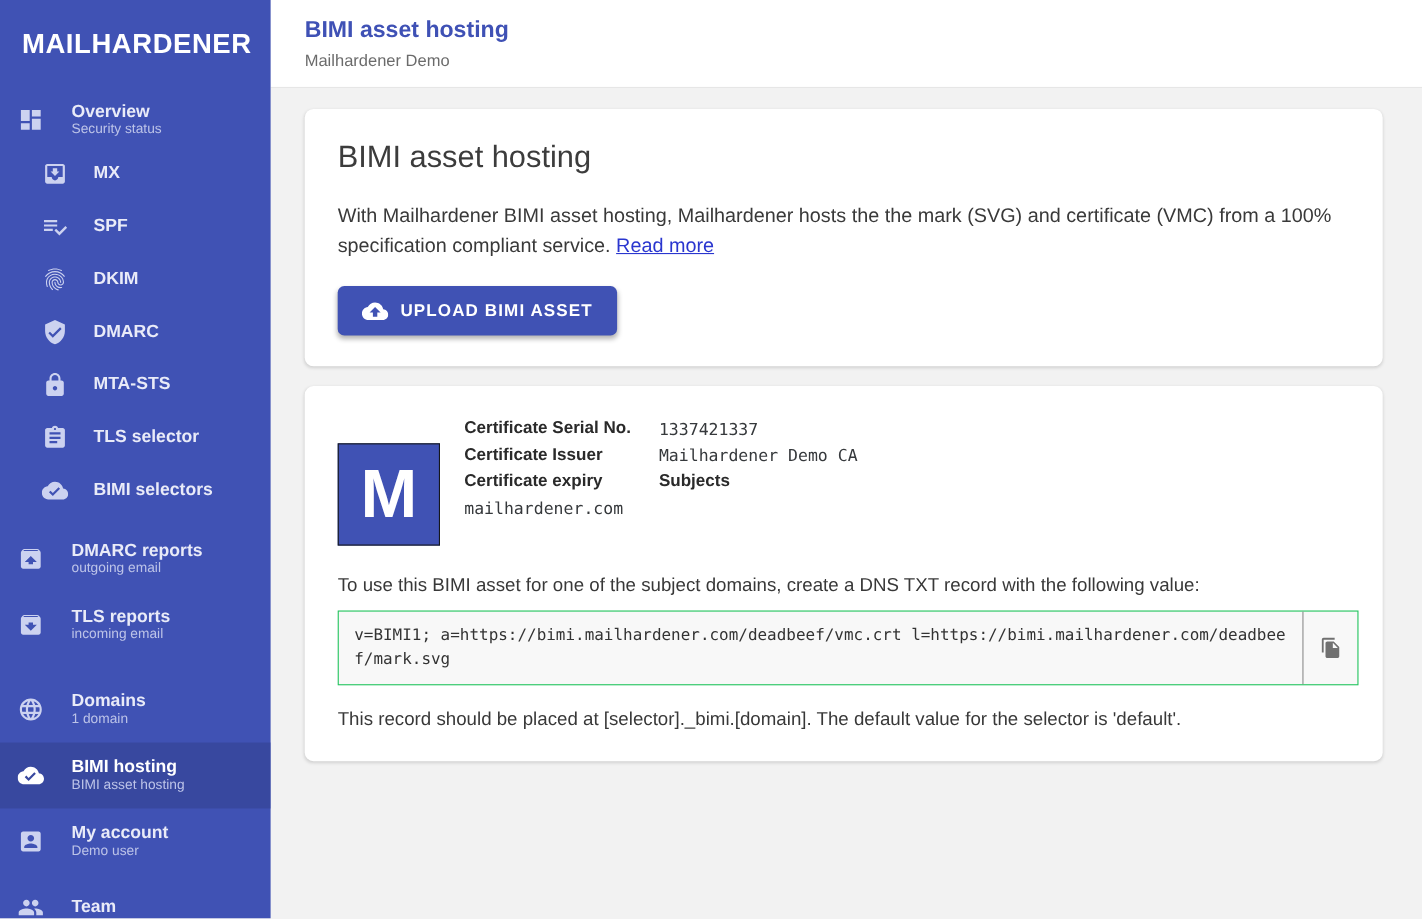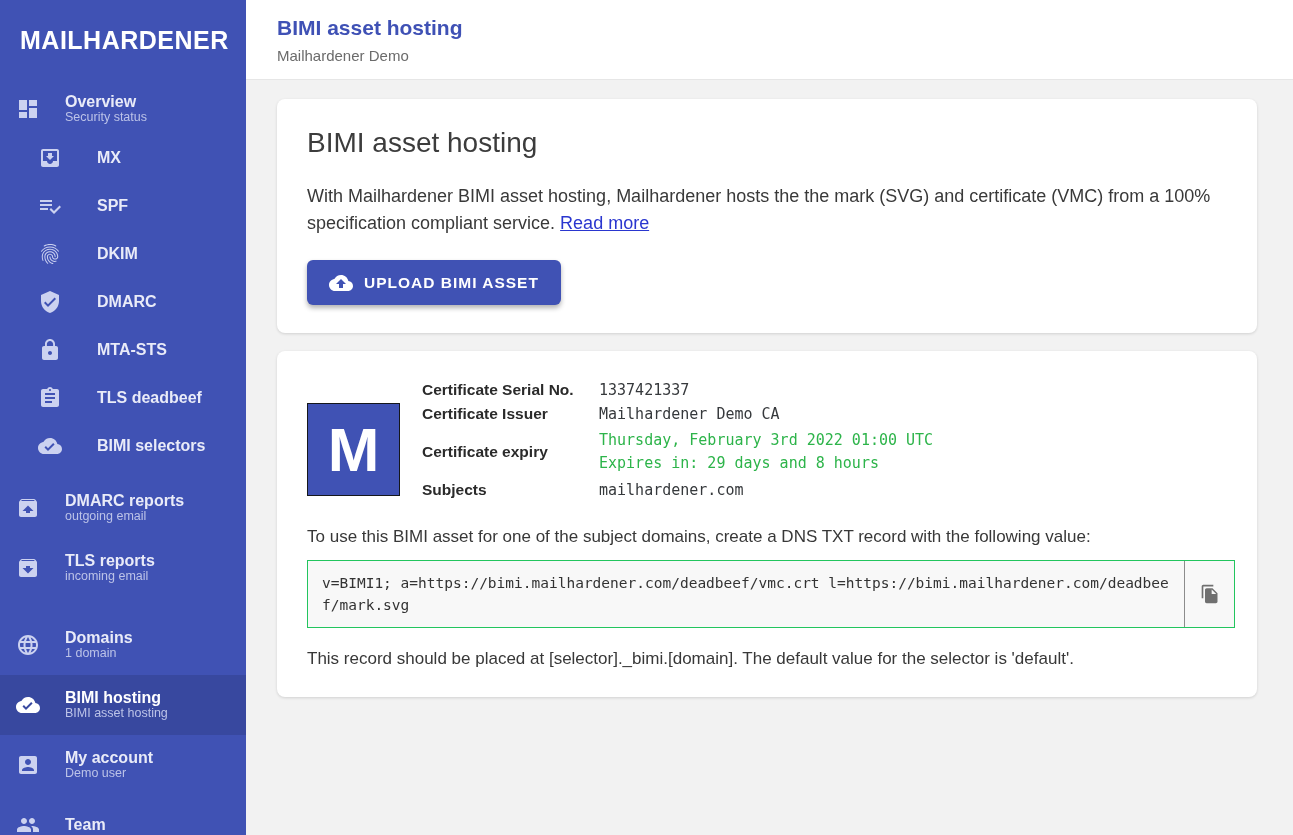--- a/index.html
+++ b/index.html
@@ -13,21 +13,21 @@
           color:#ffffff; height:84px; cursor:pointer; }
   .item { display:flex; align-items:center; height:48px; padding-left:38px; cursor:pointer; }
   .item.two { height:60px; padding-left:16px; }
   .item.first { height:50px; }
   .item.gap-top { margin-top:8px; }
   .item.gap-big { margin-top:17px; }
   .item.sel { background:#38489f; }
   .ic { width:24px; height:24px; flex:0 0 24px; display:flex; align-items:center; justify-content:center; }
   .ic svg { width:24px; height:24px; fill:#ccd2f0; }
   .item.sel .ic svg { fill:#ffffff; }
-  .txt { margin-left:35px; display:flex; flex-direction:column; line-height:1; }
+  .txt { margin-left:23px; display:flex; flex-direction:column; line-height:1; }
   .item.two .txt { margin-left:25px; }
   .t { font-size:16px; font-weight:bold; color:#e9ebf8; }
   .item.sel .t { color:#ffffff; }
   .s { font-size:12.5px; color:#bcc3e8; margin-top:1px; }
   .s:empty { display:none; }
 
   
   .main { margin-left:246px; height:835px; }
   .pagehead { background:#ffffff; height:80px; padding-left:31px; display:flex;
               flex-direction:column; justify-content:center; border-bottom:1px solid #e6e6e6; }
@@ -144,21 +144,21 @@
       </span>
   </div>
 
   <div class="item">
     <span class="ic">
         <svg viewBox="0 0 24 24">
           <path d="M19 3h-4.18C14.4 1.84 13.3 1 12 1c-1.3 0-2.4.84-2.82 2H5c-1.1 0-2 .9-2 2v14c0 1.1.9 2 2 2h14c1.1 0 2-.9 2-2V5c0-1.1-.9-2-2-2zm-7 0c.55 0 1 .45 1 1s-.45 1-1 1-1-.45-1-1 .45-1 1-1zm2 14H7v-2h7v2zm3-4H7v-2h10v2zm0-4H7V7h10v2z"></path>
         </svg>
       </span>
     <span class="txt">
-        <span class="t">TLS deadbeef</span>
+        <span class="t">TLS selector</span>
       </span>
   </div>
 
   <div class="item">
     <span class="ic">
         <svg viewBox="0 0 24 24">
           <path d="M19.35 10.04C18.67 6.59 15.64 4 12 4 9.11 4 6.6 5.64 5.35 8.04 2.34 8.36 0 10.91 0 14c0 3.31 2.69 6 6 6h13c2.76 0 5-2.24 5-5 0-2.64-2.05-4.78-4.65-4.96zM10 17l-3.5-3.5 1.41-1.41L10 14.17 15.18 9l1.41 1.41L10 17z"></path>
         </svg>
       </span>
     <span class="txt">
@@ -262,24 +262,20 @@
       <div class="cert-row">
         <div class="brandmark">
           <span>M</span>
         </div>
         <div class="cert-table">
           <div class="cl">Certificate Serial No.</div>
           <div class="cv">1337421337</div>
           <div class="cl">Certificate Issuer</div>
           <div class="cv">Mailhardener Demo CA</div>
           <div class="cl">Certificate expiry</div>
-          <div class="cv green">
-            <div>Thursday, February 3rd 2022 01:00 UTC</div>
-            <div>Expires in: 29 days and 8 hours</div>
-          </div>
           <div class="cl">Subjects</div>
           <div class="cv">mailhardener.com</div>
         </div>
       </div>
 
       <p class="instr">To use this BIMI asset for one of the subject domains, create a DNS TXT record with the following value:</p>
 
       <div class="codewrap">
         <div class="code">v=BIMI1; a=https://bimi.mailhardener.com/deadbeef/vmc.crt l=https://bimi.mailhardener.com/deadbeef/mark.svg</div>
         <div class="copycell">

